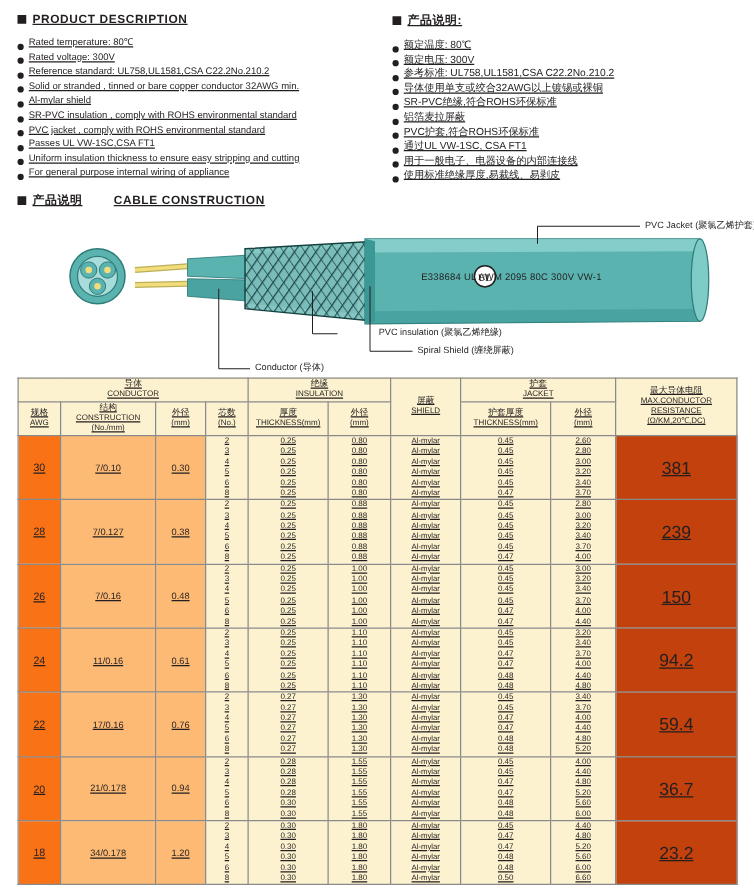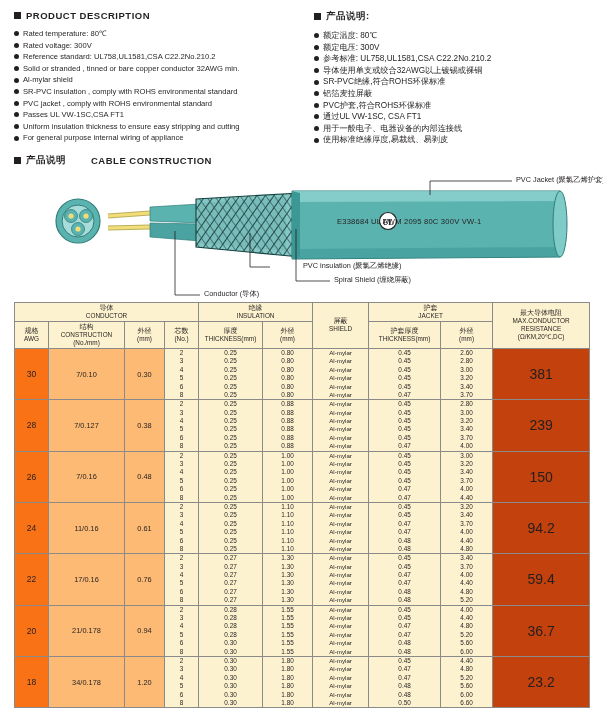--- a/index.html
+++ b/index.html
@@ -5,32 +5,32 @@
   * { box-sizing: border-box; }
   html, body { margin:0; padding:0; }
   body {
     width:603px; height:714px;
     background:#ffffff;
     font-family:"Liberation Sans", sans-serif;
     color:#231f20;
     position:relative;
     overflow:hidden;
   }
-  .page { position:relative; width:603px; height:714px; padding:0; }
+  .page { position:relative; width:603px; height:714px; padding:0;text-decoration:underline; }
 
   
   .sec-head { display:flex; align-items:center; gap:5px; font-size:9.5px; font-weight:bold; letter-spacing:.5px; }
   .sq { width:7px; height:7px; background:#231f20; display:inline-block; }
 
   .desc-wrap { display:flex; padding:10px 14px 0 14px; }
   .col-left { width:300px; }
   .col-right { width:275px; }
 
   ul.bul { list-style:none; margin:7px 0 0 0; padding:0; }
-  ul.bul li { font-size:7.6px; line-height:11.6px; display:flex; align-items:flex-start; }
+  ul.bul li { font-size:7.6px; line-height:11.6px; display:flex; align-items:flex-end; }
   ul.bul li .dot { flex:0 0 auto; width:5px; height:5px; border-radius:50%; background:#231f20; margin:3.2px 4px 0 0; }
   ul.bul.cn li { font-size:8.2px; line-height:11.6px; }
 
   
   .constr-head { padding:8px 14px 0 14px; }
   .constr-head .t { font-size:9.5px; font-weight:bold; }
 
   
   .diagram { position:relative; height:125px; margin-top:4px; }
   .diagram svg { position:absolute; left:0; top:0; }

